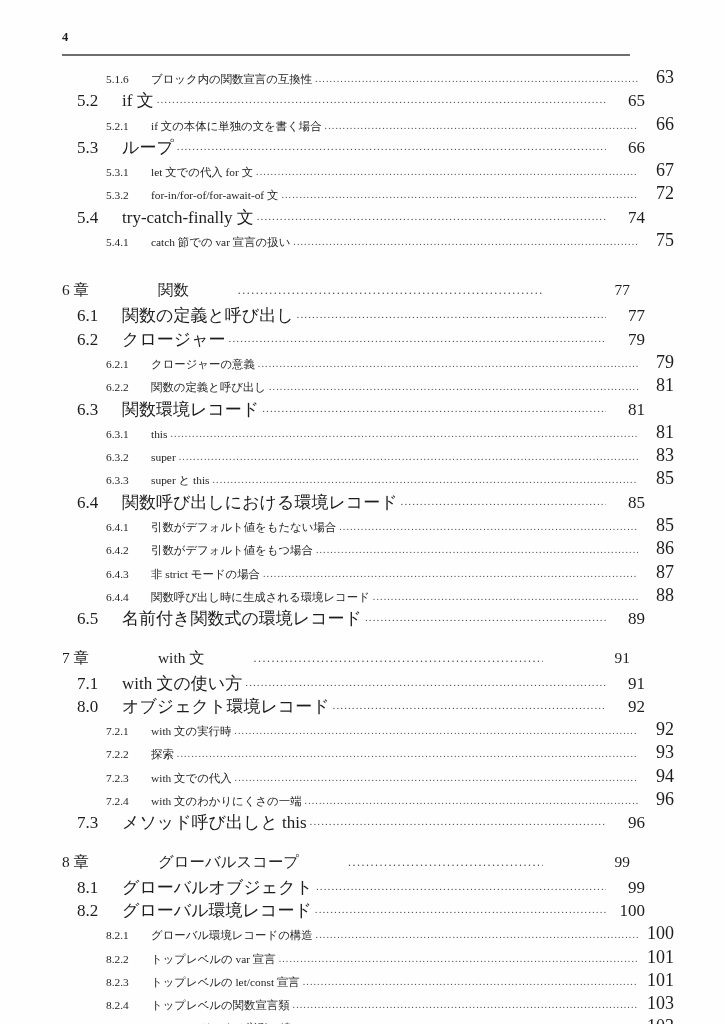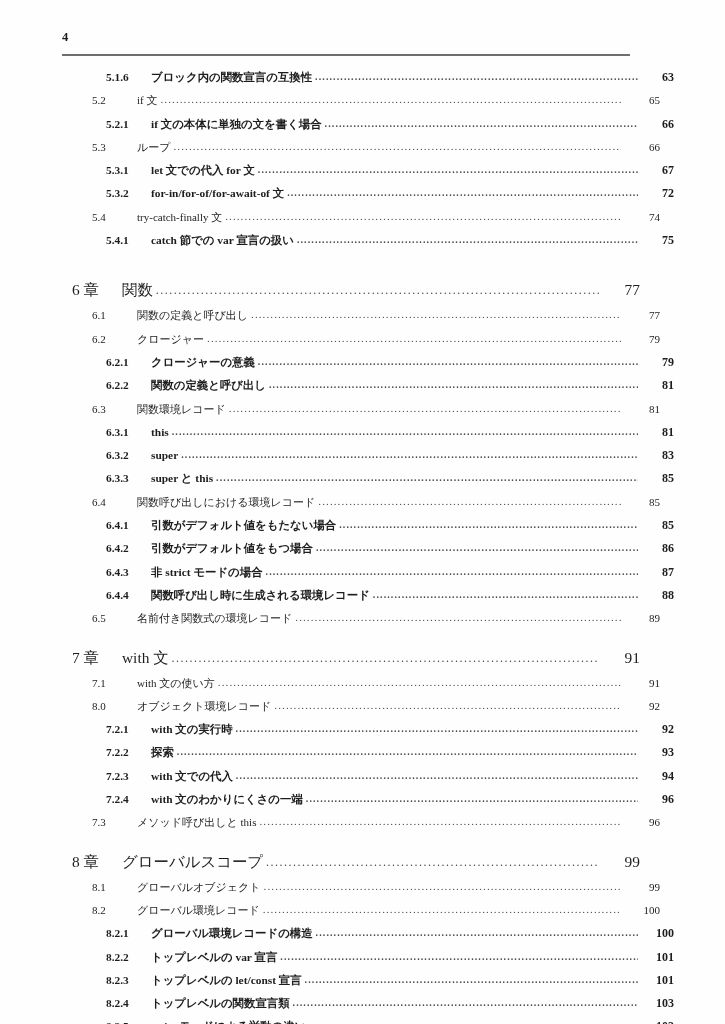--- a/index.html
+++ b/index.html
@@ -89,46 +89,47 @@
     content: "..............................................................................................................................................................";
   }
   .pg {
     flex: 0 0 auto;
     text-align: right;
     font-variant-numeric: lining-nums;
   }
 
   
   .lvl-chap {
-    margin-left: 10px;
+    margin-left: 0px;
     font-size: 15.4px;
     height: 28px;
     line-height: 28px;
     margin-top: 13px;
+    gap: 46px;
   }
   .lvl-chap .num { width: 50px; }
   .lvl-chap .pg  { width: 40px; font-size: 15.4px; }
   .lvl-chap .leader { letter-spacing: 1.5px; font-size: 12px; }
 
   
   .lvl-sec {
-    margin-left: 30px;
-    font-size: 11px;
+    margin-left: 15px;
+    font-size: 17px;
+    align-items: flex-end;
   }
   .lvl-sec .num { width: 45px; }
   .lvl-sec .pg  { width: 38px; }
 
   
   .lvl-sub {
     margin-left: 44px;
     font-size: 11.4px;
-    font-weight: bold;
   }
   .lvl-sub .num { width: 45px; }
-  .lvl-sub .pg  { width: 35px; font-size: 12px; }
+  .lvl-sub .pg  { width: 35px; font-size: 18px; }
   .lvl-sub .leader { font-size: 10px; letter-spacing: 1.1px; }
 
   
   .toc-entry.first-chap { margin-top: 24px; }
 
   .jp { font-family: "Liberation Serif", "DejaVu Serif", serif; }
 </style>
 </head>
 <body>
 

